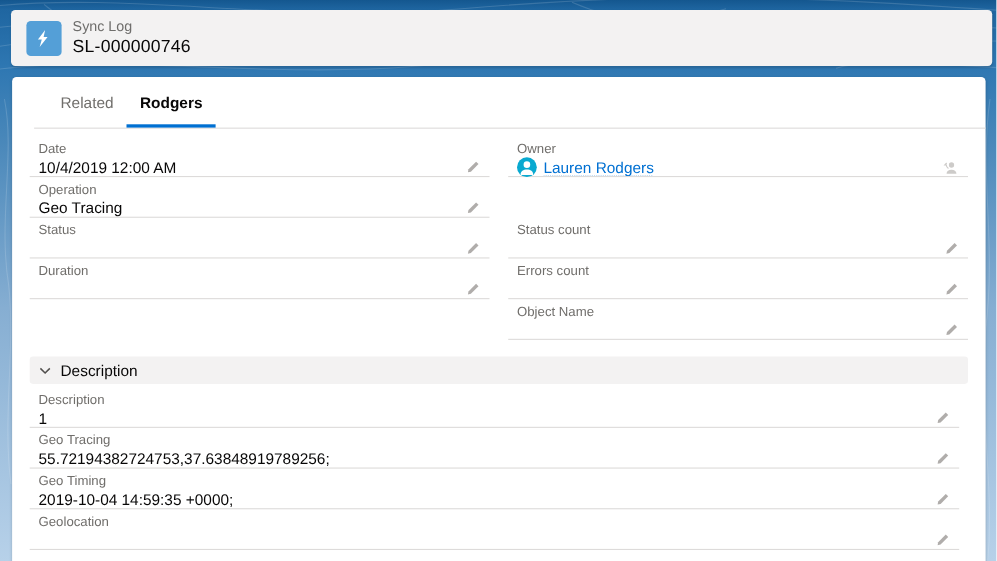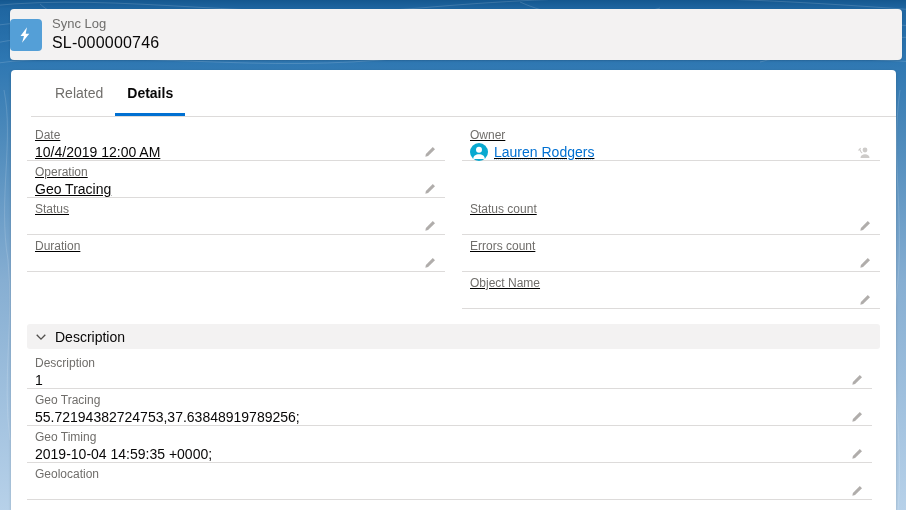--- a/index.html
+++ b/index.html
@@ -9,42 +9,42 @@
 
   
   .bg { position:absolute; inset:0;
     background:linear-gradient(180deg,#14578f 0px,#1f66a1 9px,#2e77b2 60px,
       #4a88ba 130px,#86aed2 280px,#b7d1e9 510px); }
   .waves { position:absolute; inset:0; }
 
   
   .header-card { position:absolute; left:10px; top:9px; width:892px; height:51px;
     background:#f3f2f2; border-radius:4px; box-shadow:0 1px 2px rgba(0,0,0,.15);
-    display:flex; align-items:center; }
+    display:flex; align-items:center; padding-left:14px; }
   .record-icon { width:32px; height:32px; border-radius:4px; background:#549fd7;
     display:flex; align-items:center; justify-content:center; flex:none; }
   .header-meta { margin-left:10px; line-height:1.15; }
   .obj-label { font-size:13px; color:#6f6e6c; }
   .record-name { font-size:16px; color:#080707; margin-top:2px; letter-spacing:.2px; }
 
   
   .content-card { position:absolute; left:11px; top:70px; width:885px; height:440px;
     background:#ffffff; border-radius:4px 4px 0 0; box-shadow:0 1px 3px rgba(0,0,0,.18);padding-left:20px; }
 
   
   .tabs { display:flex; height:47px; border-bottom:1px solid #dddbda; padding-left:12px; }
   .tab { font-size:14px; color:#706e6b; padding:0 12px; display:flex; align-items:center;
     position:relative; cursor:pointer; }
   .tab.active { color:#080707; font-weight:700; }
   .tab.active::after { content:""; position:absolute; left:0; right:0; bottom:0;
     height:3px; background:#0070d2; }
 
   
   .grid { position:absolute; left:16px; top:54px; width:853px; display:grid;
-    grid-template-columns:418px 418px; column-gap:17px; grid-auto-rows:37px;text-decoration:underline; }
+    grid-template-columns:418px 418px; column-gap:17px; grid-auto-rows:37px; }
   .cell { border-bottom:1px solid #dddbda; padding:4px 8px 0; position:relative; }
   .cell.no-border { border-bottom:none; }
   .flabel { font-size:12px; color:#706e6b; line-height:14px; white-space:nowrap; }
   .fvalrow { display:flex; align-items:center; height:18px; margin-top:1px; }
   .fvalue { font-size:14px; color:#080707; flex:1; white-space:nowrap; overflow:hidden; }
   .pencil { width:14px; height:14px; flex:none; cursor:pointer; margin-left:8px; }
 
   
   .avatar { width:18px; height:18px; border-radius:50%; background:#09a9d0; overflow:hidden;
     flex:none; display:flex; align-items:flex-end; justify-content:center; }
@@ -89,21 +89,21 @@
   <div class="header-meta">
     <div class="obj-label">Sync Log</div>
     <div class="record-name">SL-000000746</div>
   </div>
 </div>
 
 <div class="content-card">
 
   <div class="tabs">
     <div class="tab">Related</div>
-    <div class="tab active">Details</div>
+    <div class="tab active">Rodgers</div>
   </div>
 
   <div class="grid">
 
     <div class="cell" style="grid-area:1/1">
       <div class="flabel">Date</div>
       <div class="fvalrow">
         <span class="fvalue">10/4/2019 12:00 AM</span>
         <svg class="pencil" viewBox="0 0 16 16">
           <path d="M11.2 2.3l2.5 2.5-7.9 7.9-3.1.6.6-3.1z" fill="#b0adab"></path>

